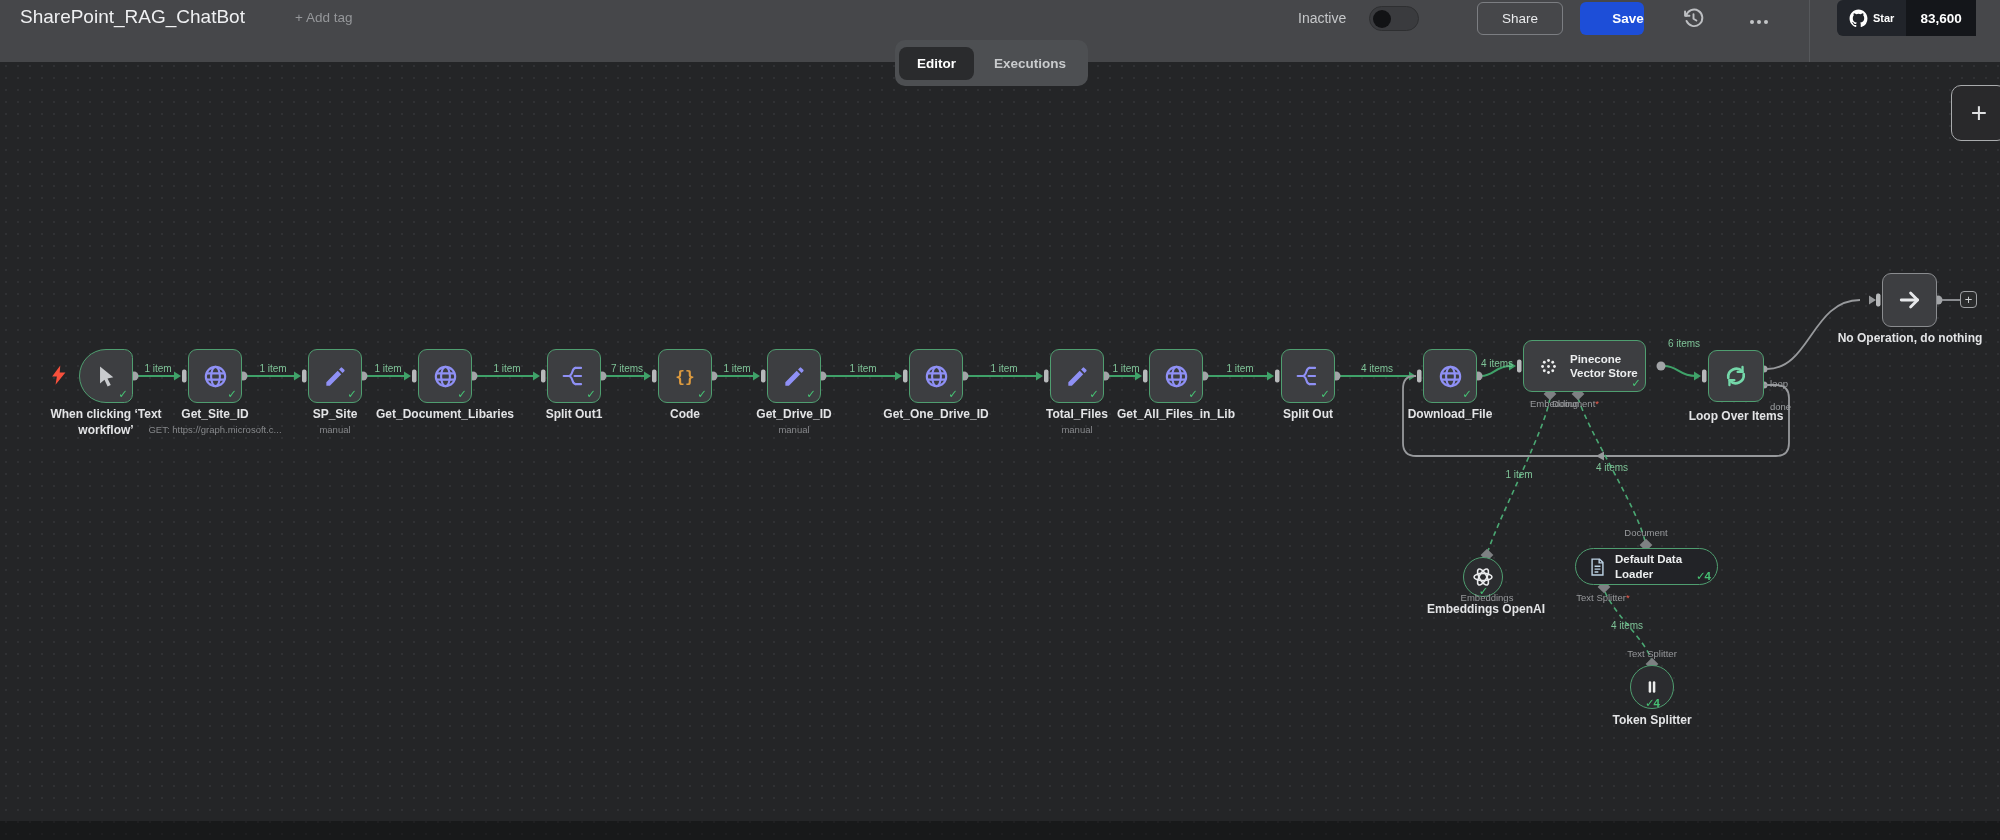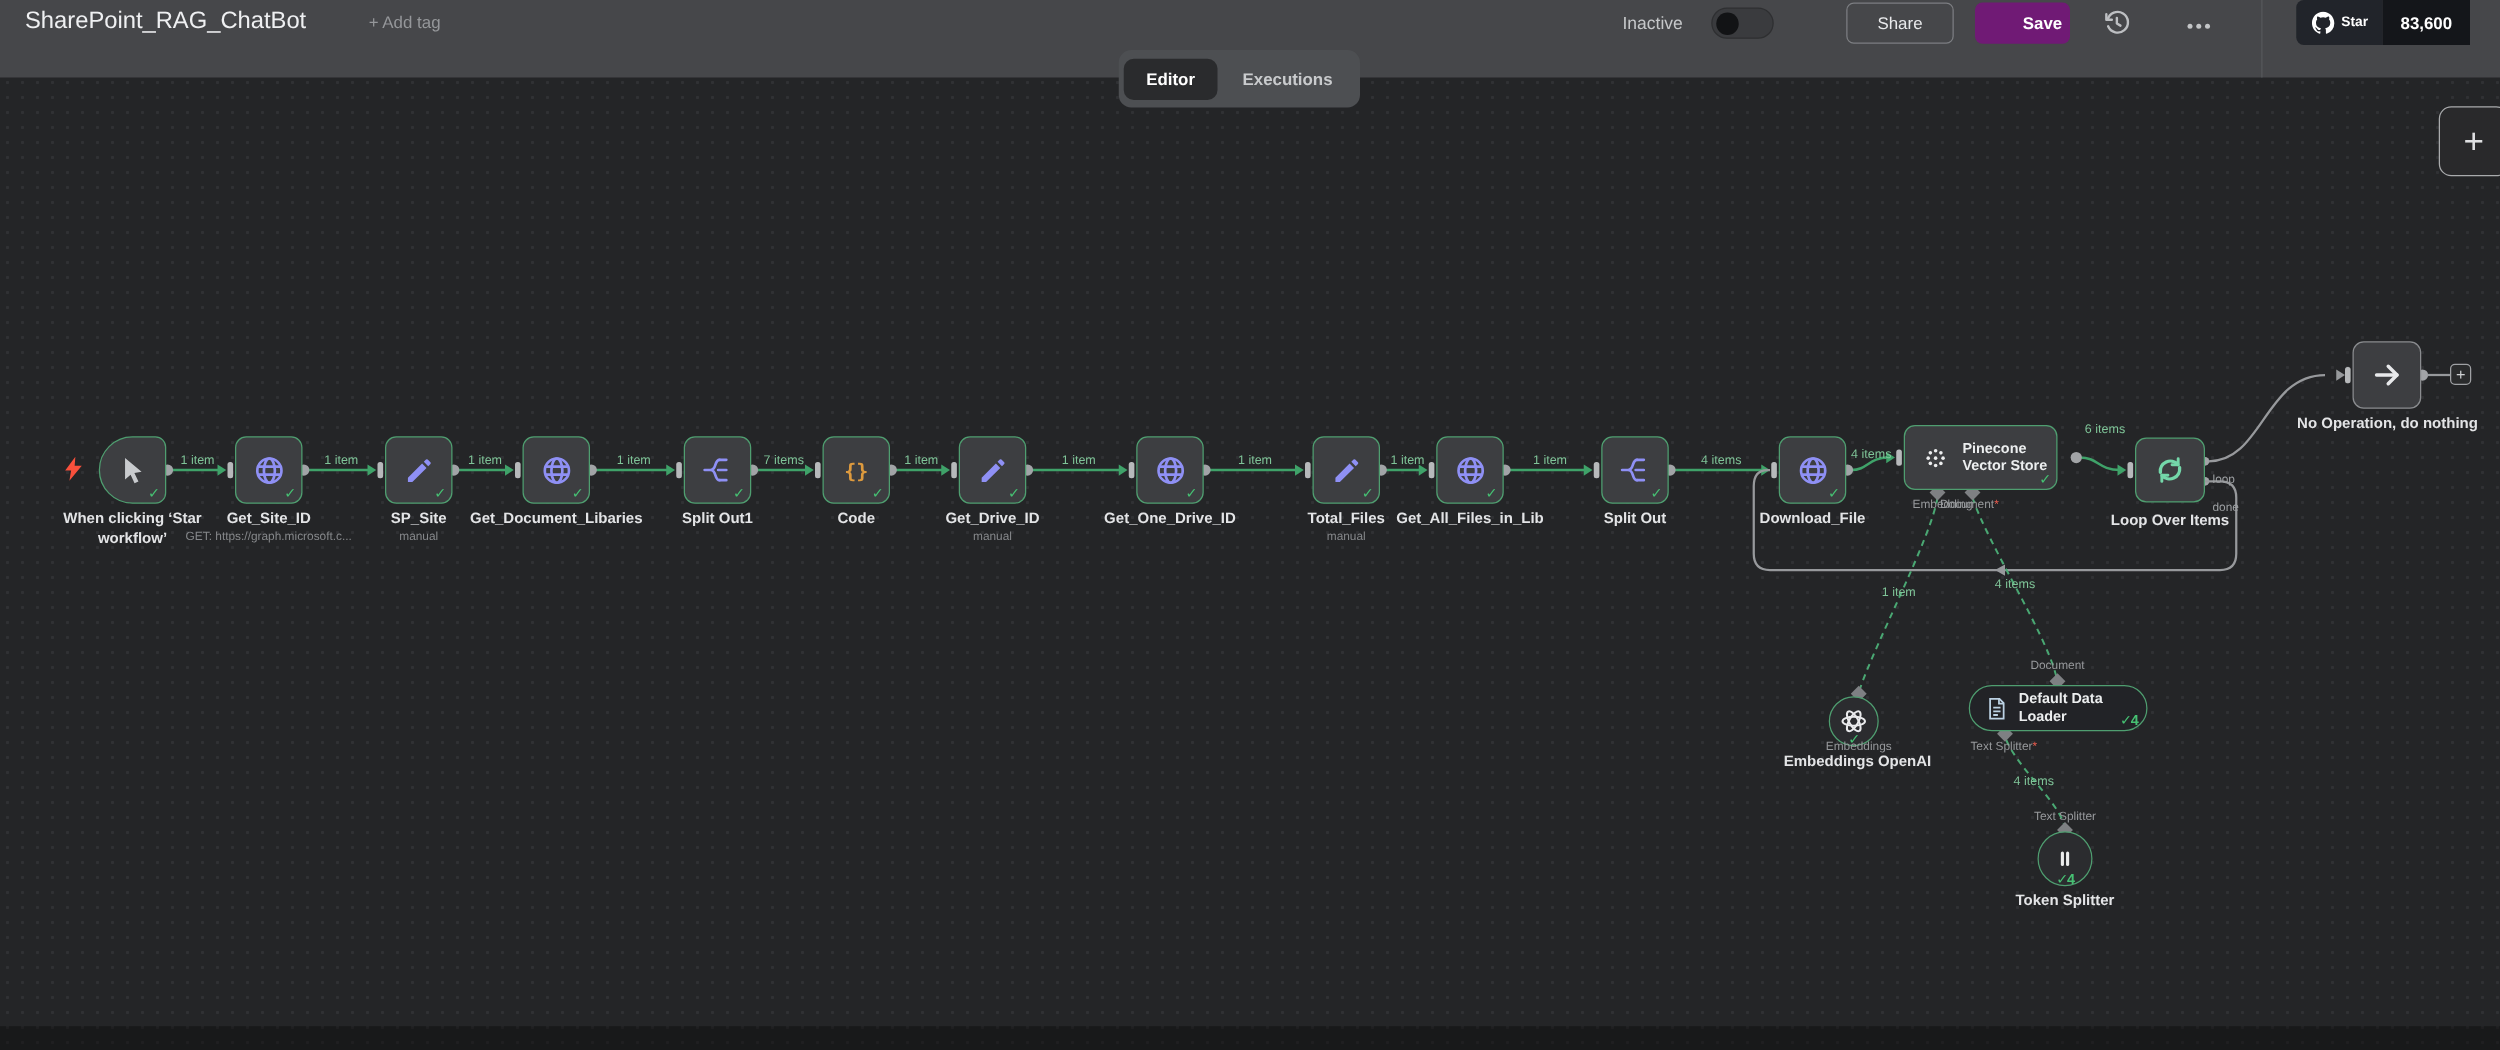--- a/index.html
+++ b/index.html
@@ -24,21 +24,21 @@
     display:flex;align-items:center;padding:0 4px;gap:2px;z-index:20;box-sizing:border-box;}
   .tab{padding:9px 18px;border-radius:8px;font-size:13.5px;font-weight:600;color:#c9cbcd;cursor:pointer;}
   .tab.active{background:#2a2b2d;color:#ffffff;}
   .inactive-label{position:absolute;left:1298px;top:10px;font-size:14px;color:#c6c8ca;}
   .toggle{position:absolute;left:1369px;top:6px;width:50px;height:25px;border-radius:13px;
     background:#3a3b3e;border:1px solid #2e2f31;box-sizing:border-box;cursor:pointer;}
   .toggle .knob{position:absolute;left:3px;top:2.5px;width:18px;height:18px;border-radius:50%;background:#121315;}
   .btn{position:absolute;top:2px;height:33px;border-radius:6px;font-size:13.5px;
     display:flex;align-items:center;justify-content:center;cursor:pointer;box-sizing:border-box;}
   .btn-share{left:1477px;width:86px;border:1px solid #7c7e82;color:#e9eaec;background:transparent;}
-  .btn-save{left:1580px;width:76px;background:#701a75;color:#fff;font-weight:600;padding-left:32px;}
+  .btn-save{left:1580px;width:64px;background:#1d4ed8;color:#fff;font-weight:600;padding-left:32px;}
   .icon-btn{position:absolute;top:7px;cursor:pointer;}
   .hdr-divider{position:absolute;left:1809px;top:0;width:1px;height:62px;background:#56585b;}
   .gh-badge{position:absolute;left:1837px;top:0;height:36px;display:flex;cursor:pointer;}
   .gh-left{display:flex;align-items:center;gap:5px;background:#21242a;border-radius:6px 0 0 6px;
     padding:0 12px;color:#fff;font-size:11px;font-weight:600;}
   .gh-right{display:flex;align-items:center;background:#14161a;padding:0 14px;
     color:#fff;font-size:13.5px;font-weight:600;min-width:40px;}
 
   
   .node{position:absolute;background:#3d3e41;border:1.7px solid #4f9e70;border-radius:9px;
@@ -158,21 +158,21 @@
     <div class="add-node-btn">+</div>
     <div class="bottom-shade"></div>
   <div class="node trigger" style="left: 79px; top: 349px; width: 54px; height: 54px;">
         <span class="nicon">
           <svg width="26" height="26" viewBox="0 0 24 24">
             <path d="M6.5 3.2l12.2 10-5.3 1 3 6.2-2.9 1.3-2.9-6.2-4.1 3.5z" fill="#c9cbce"></path>
           </svg>
         </span>
         <span class="check">✓</span>
       </div>
-      <div class="node-label narrow" style="left: 106px; top: 407px;">When clicking ‘Star workflow’</div>
+      <div class="node-label narrow" style="left: 106px; top: 407px;">When clicking ‘Text workflow’</div>
       <div class="node square" style="left: 188px; top: 349px; width: 54px; height: 54px;">
         <span class="nicon">
           <svg width="27" height="27" viewBox="0 0 24 24" fill="none" stroke="#8f90f5" stroke-width="1.9">
             <circle cx="12" cy="12" r="8.6"></circle>
             <ellipse cx="12" cy="12" rx="3.9" ry="8.6"></ellipse>
             <path d="M3.7 9.2h16.6M3.7 14.8h16.6"></path>
           </svg>
         </span>
         <span class="check">✓</span>
       </div>

